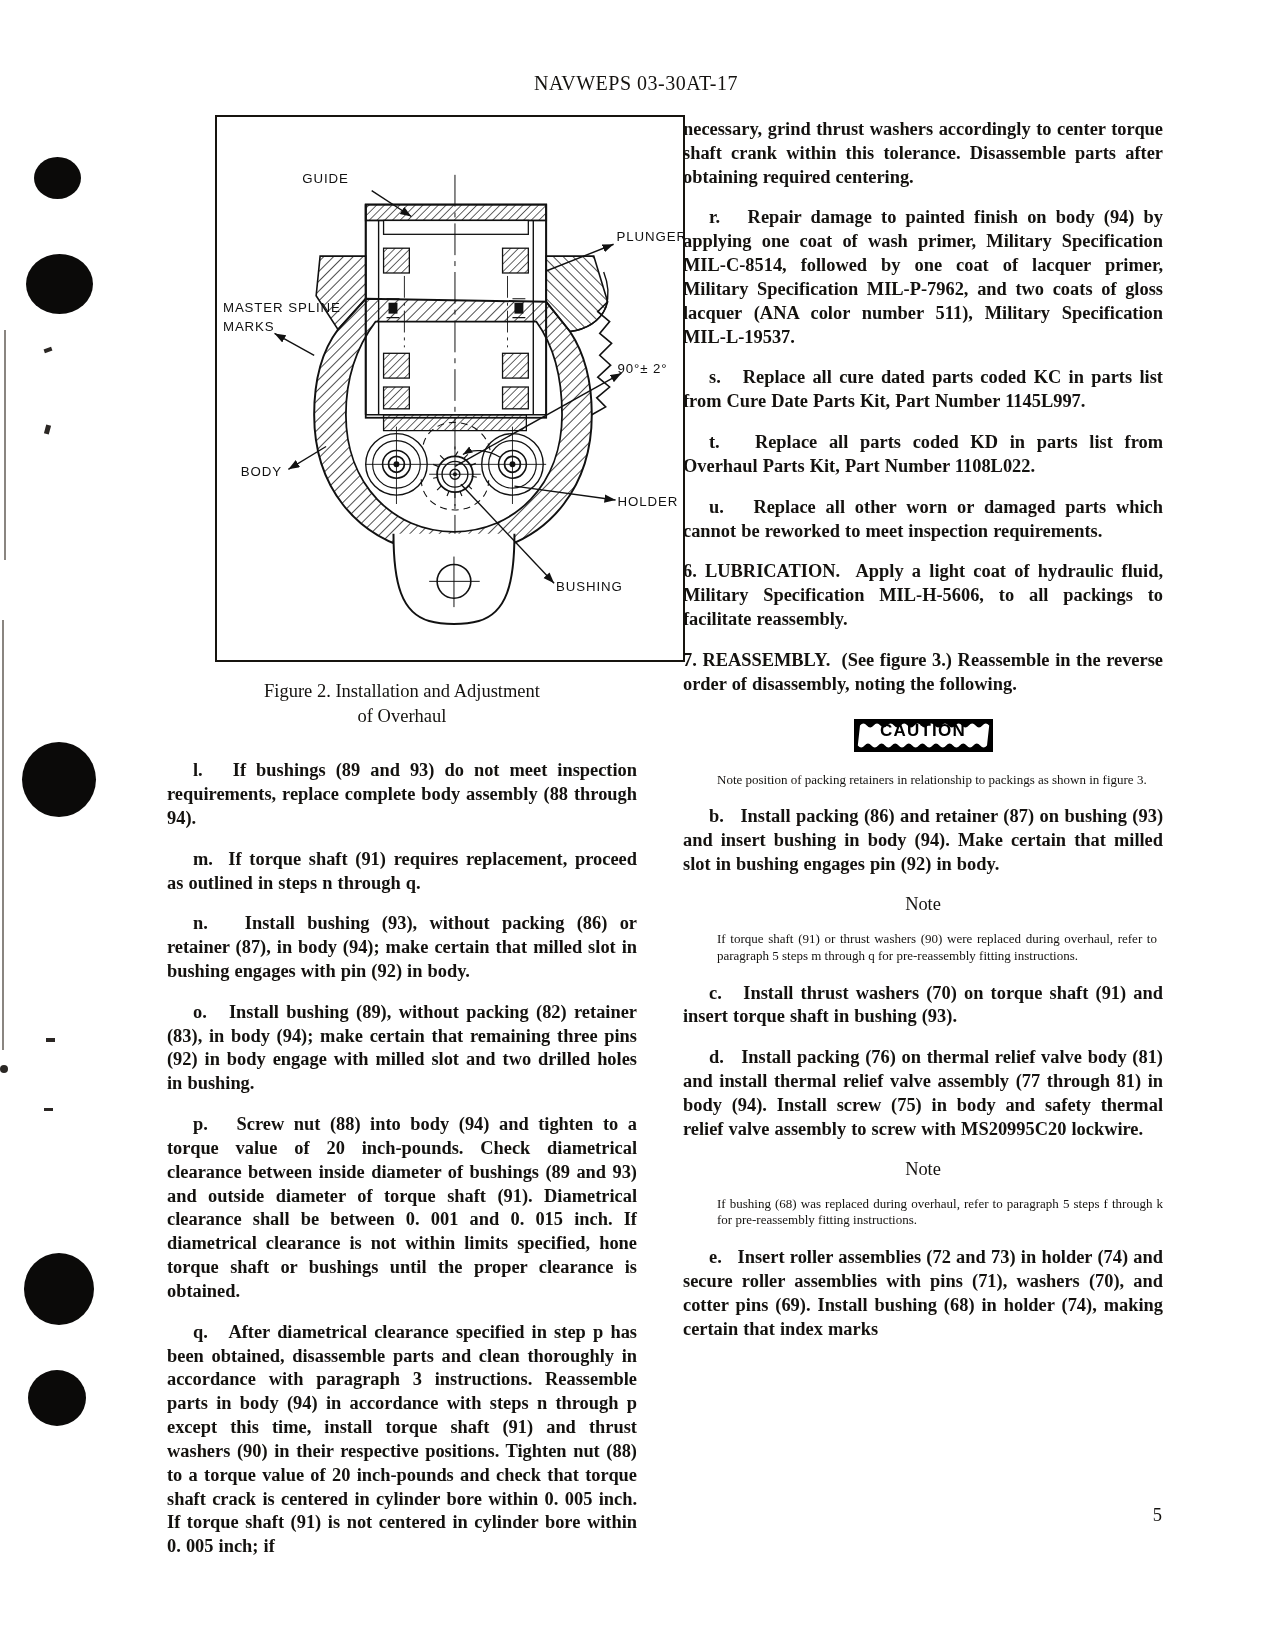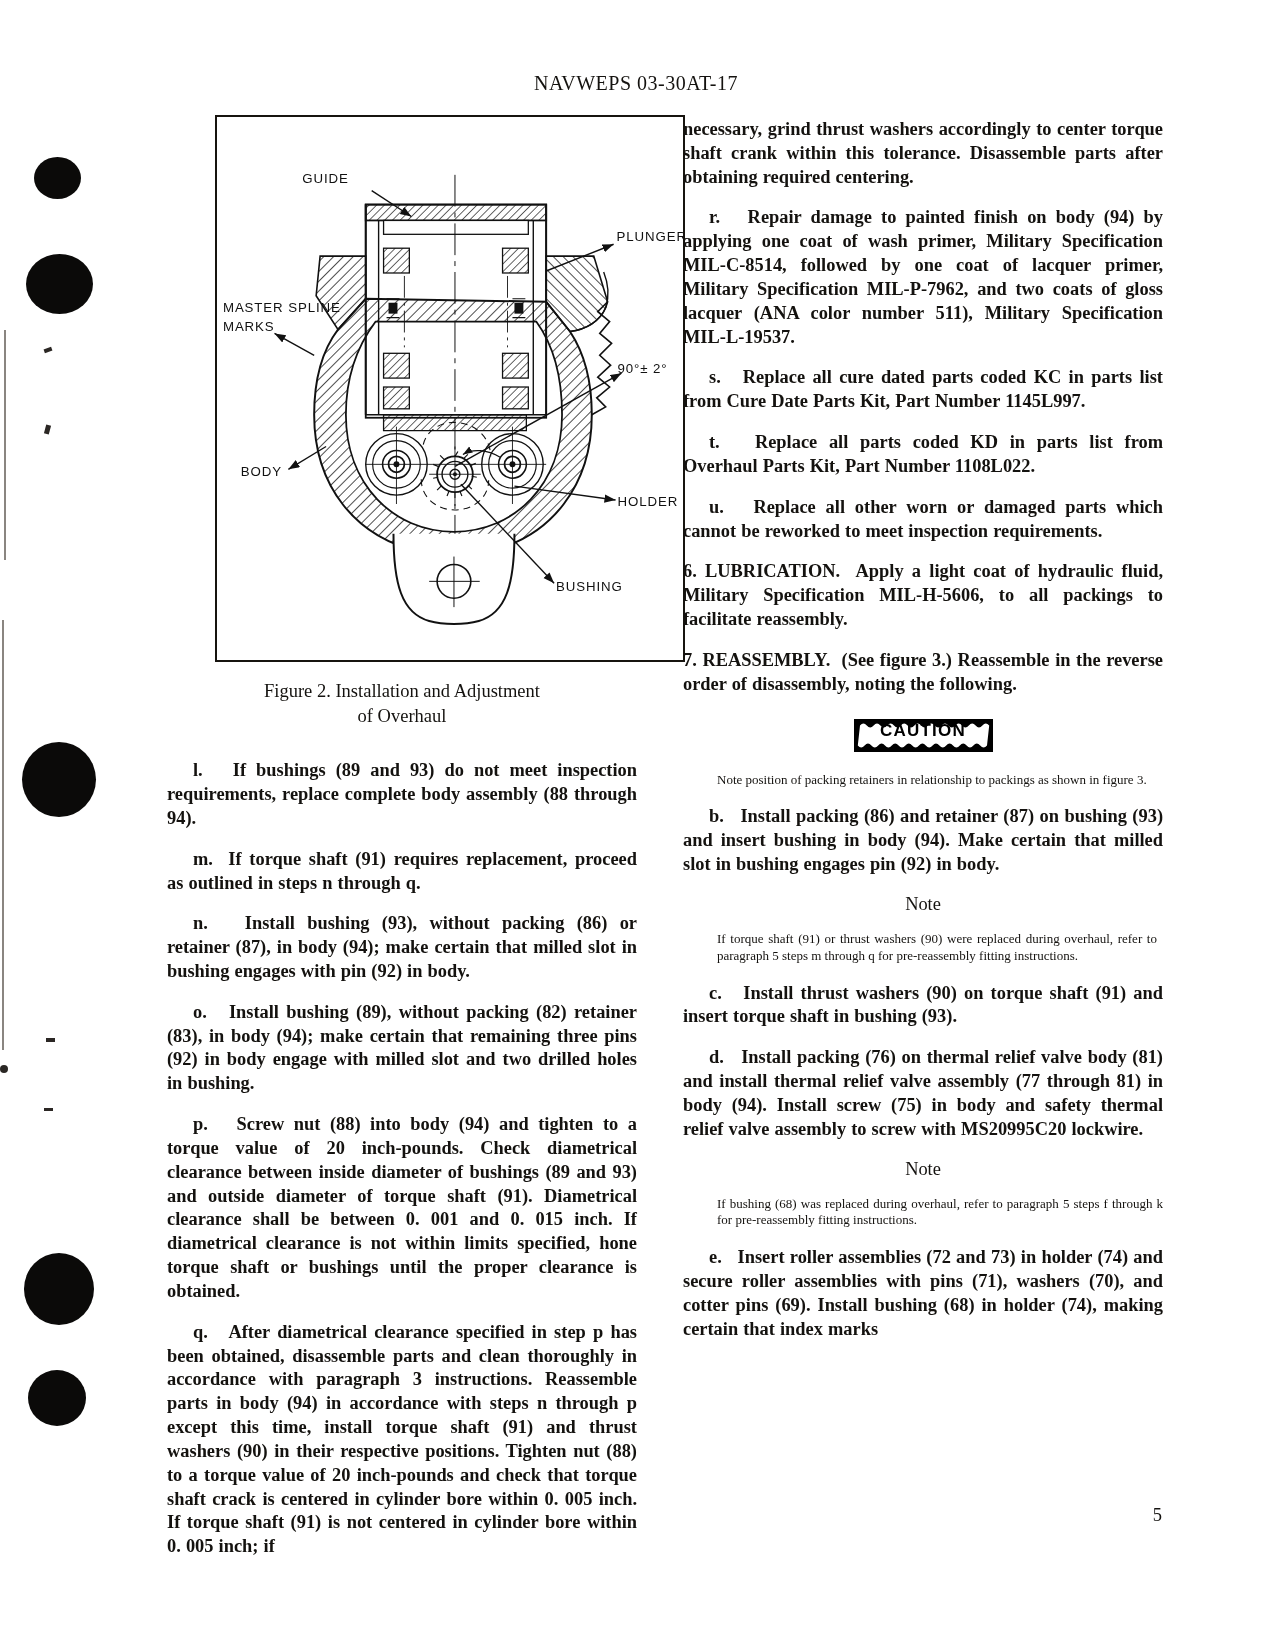--- a/index.html
+++ b/index.html
@@ -287,21 +287,21 @@
     </div>
 
     <p class="note-body">Note position of packing retainers in relationship to packings as shown in figure 3.</p>
 
 
     <p class="bt"><span class="ind"></span><span>b.</span>&nbsp;&nbsp; <span>Install packing (86) and retainer (87) on bushing (93) and insert bushing in body (94).  Make certain that milled slot in bushing engages pin (92) in body.</span></p>
 
     <div class="note-hd">Note</div>
     <p class="note-body">If torque shaft (91) or thrust washers (90) were replaced during overhaul, refer to paragraph 5 steps m through q for pre-reassembly fitting instructions.</p>
 
-    <p class="bt"><span class="ind"></span><span>c.</span>&nbsp;&nbsp; <span>Install thrust washers (90) on torque shaft (91) and insert torque shaft in bushing (93).</span></p>
+    <p class="bt"><span class="ind"></span><span>c.</span>&nbsp;&nbsp; <span>Install thrust washers (70) on torque shaft (91) and insert torque shaft in bushing (93).</span></p>
 
     <p class="bt"><span class="ind"></span><span>d.</span>&nbsp;&nbsp; <span>Install packing (76) on thermal relief valve body (81) and install thermal relief valve assembly (77 through 81) in body (94).  Install screw (75) in body and safety thermal relief valve assembly to screw with MS20995C20 lockwire.</span></p>
 
     <div class="note-hd">Note</div>
     <p class="note-body nb2">If bushing (68) was replaced during overhaul, refer to paragraph 5 steps f through k for pre-reassembly fitting instructions.</p>
 
     <p class="bt last"><span class="ind"></span><span>e.</span>&nbsp;&nbsp; <span>Insert roller assemblies (72 and 73) in holder (74) and secure roller assemblies with pins (71), washers (70), and cotter pins (69).  Install bushing (68) in holder (74), making certain that index marks</span></p>
 
   </div>
 

